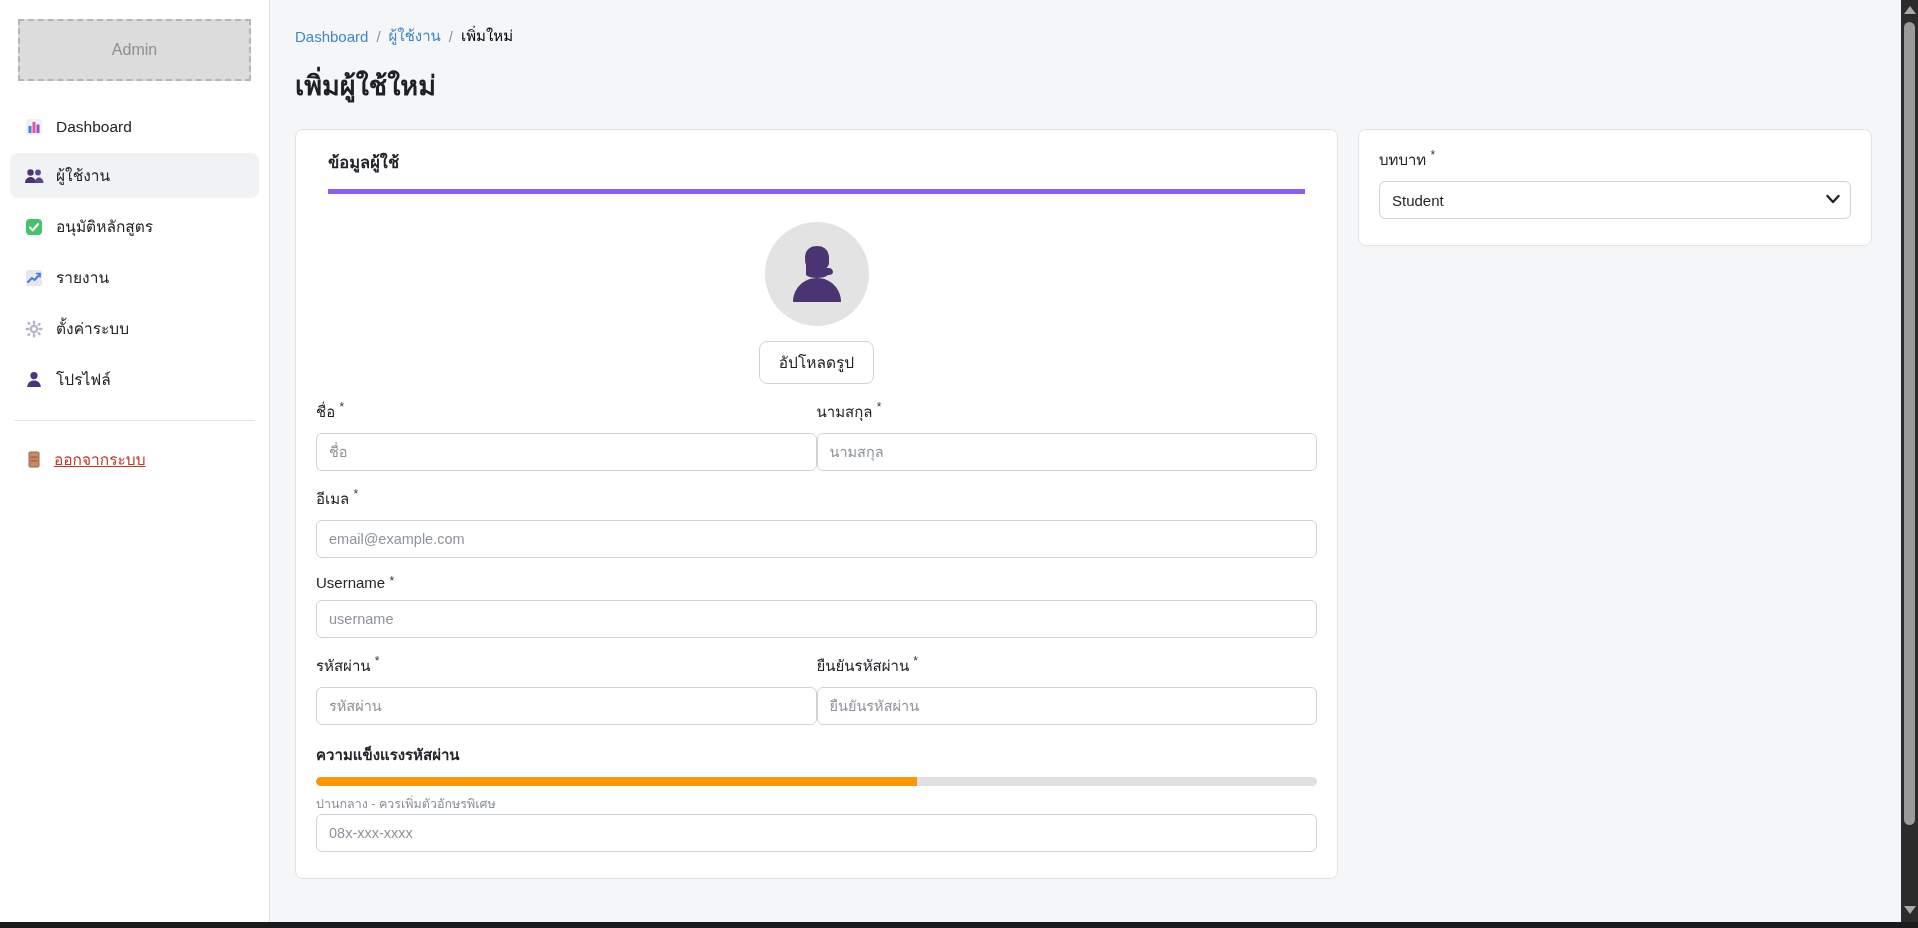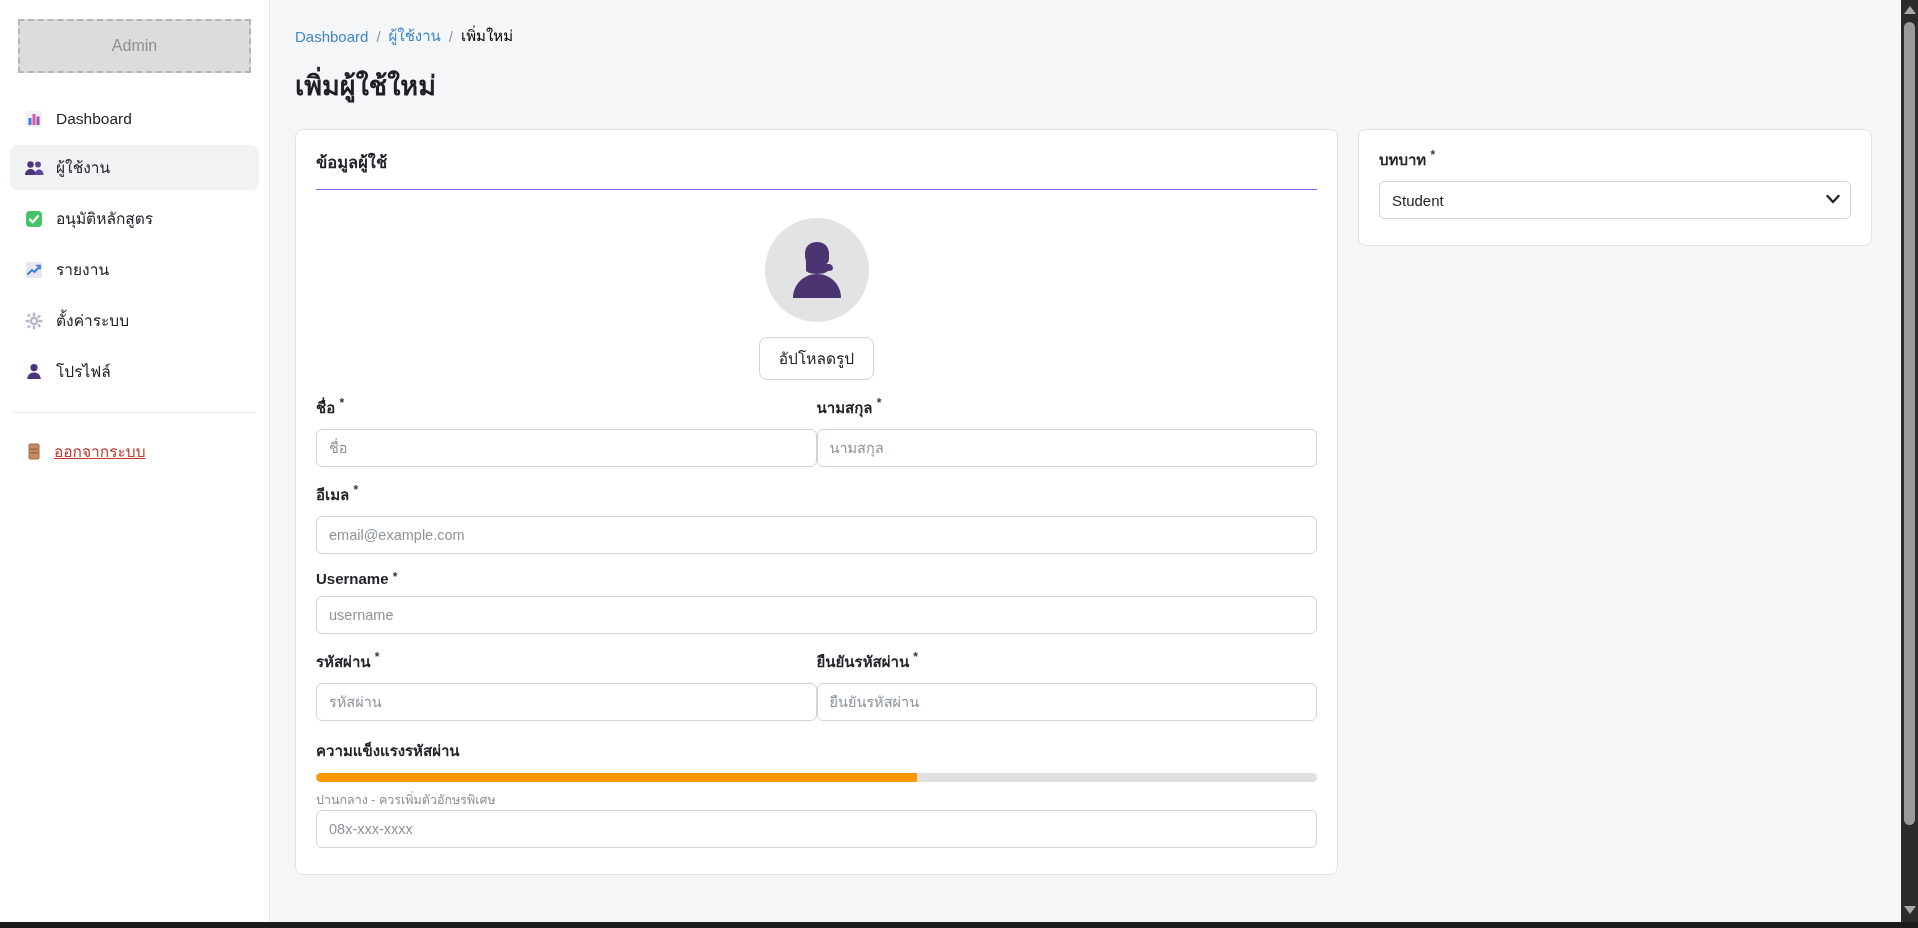--- a/index.html
+++ b/index.html
@@ -12,21 +12,21 @@
   }
   .app { display:flex; width:1901px; height:928px; }
 
   
   .sidebar {
     width:270px; min-width:270px; background:#ffffff;
     border-right:1px solid #e3e4e6; height:100%;
     padding:19px 10px 0 10px;
   }
   .logo-box {
-    margin:0 8px; height:54px; background:#dcdcdc;
+    margin:0 8px; height:62px; background:#dcdcdc;
     border:2px dashed #b5b5b5; display:flex; align-items:center; justify-content:center;
     color:#8f8f8f; font-size:16px;
   }
   .nav { margin-top:26px; }
   .nav-item {
     display:flex; align-items:center; gap:12px;
     padding:10px 14px; margin:6px 0; border-radius:8px;
     font-size:15.5px; color:#212529; cursor:pointer;
   }
   .nav-item.active { background:#f1f2f3; }
@@ -45,40 +45,40 @@
   .crumb-current { color:#000000; }
   .page-title { font-size:27px; font-weight:bold; margin:16px 0 22px 0; color:#1d2125; }
 
   .row { display:flex; gap:20px; align-items:flex-start; }
   .card {
     background:#ffffff; border:1px solid #e1e2e4; border-radius:8px;
   }
   .card-form { flex:0 0 1043px; }
   .card-settings { flex:1; }
   .card-header {
-    margin:0 20px; padding:19px 0 14px 0; border-bottom:1px solid #8b5cf6;
+    margin:0 32px; padding:19px 0 14px 0; border-bottom:5px solid #8b5cf6;
     font-size:16.5px; font-weight:bold;font-family:Liberation Serif, serif;
   }
   .card-body { padding:10px 20px 26px 20px; }
 
   
   .avatar-wrap { display:flex; flex-direction:column; align-items:center; margin-top:18px; }
   .avatar-circle {
     width:104px; height:104px; border-radius:50%; background:#e3e3e4;
     display:flex; align-items:center; justify-content:center; overflow:hidden;
   }
   .upload-btn {
     margin-top:15px; background:#ffffff; border:1px solid #ced4da; border-radius:8px;
     padding:8px 19px; font-size:15.5px; color:#212529; cursor:pointer;
     font-family:"Liberation Sans", sans-serif;
   }
 
   
   .grid2 { display:grid; grid-template-columns:1fr 1fr; }
-  .fld-label { display:block; font-size:15px; font-weight:bold; margin:16px 0 9px 0; }
+  .fld-label { display:block; font-size:15px; font-weight:normal; margin:16px 0 9px 0; }
   .req { font-size:12px; vertical-align:top; color:#343a40; }
   .text-input {
     width:100%; height:38px; border:1px solid #ced4da; border-radius:6px;
     padding:0 12px; font-size:14.5px; color:#212529; background:#fff;
     font-family:"Liberation Sans", sans-serif;
   }
   .text-input::placeholder { color:#8d949b; }
 
   .strength-label { font-size:15px; font-weight:bold; margin:18px 0 10px 0; }
   .strength-track {

